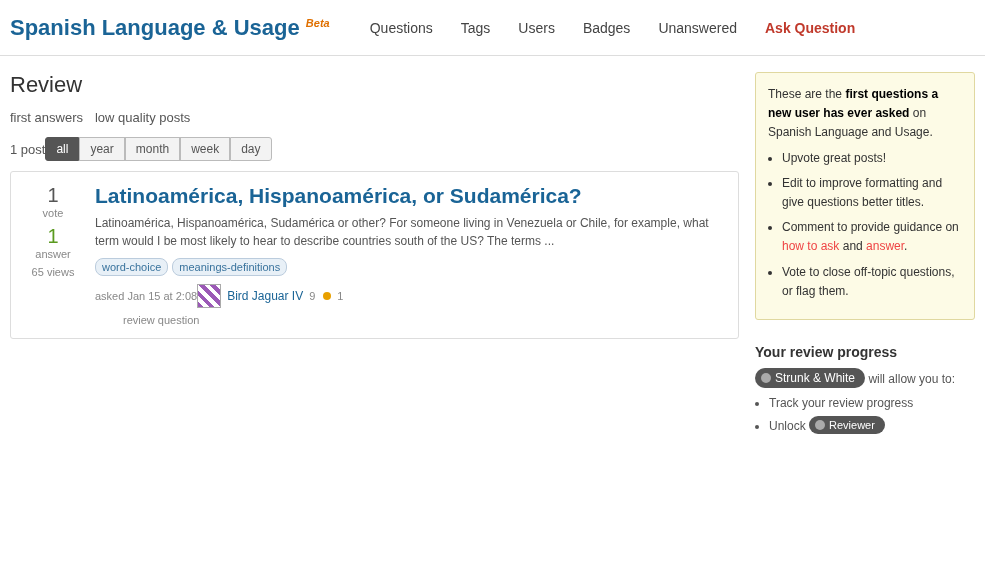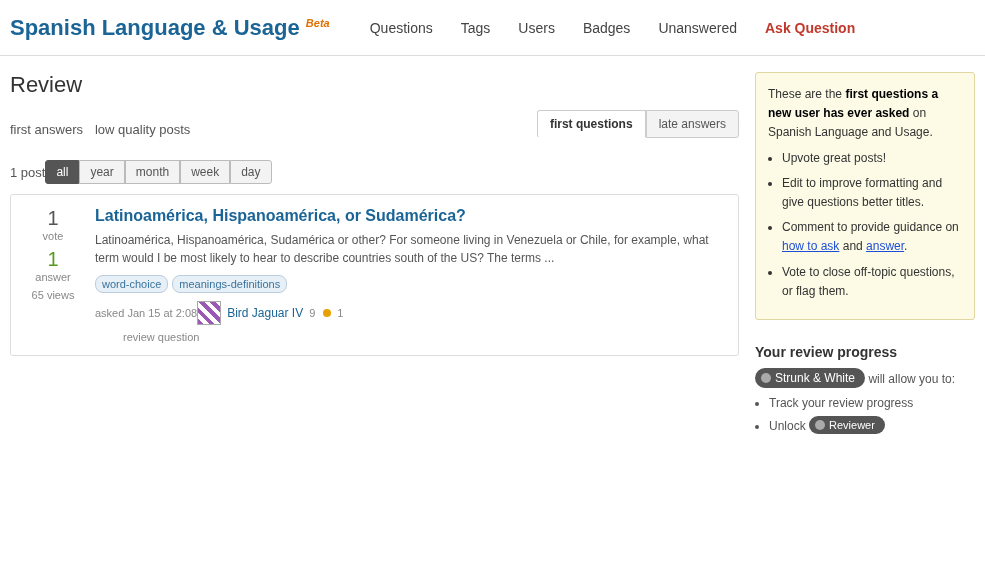--- a/index.html
+++ b/index.html
@@ -33,38 +33,38 @@
 
     
     .question-card { border: 1px solid #ddd; border-radius: 3px; padding: 12px; margin-bottom: 10px; background: #fff; }
     .question-meta-left { float: left; text-align: center; width: 60px; margin-right: 12px; }
     .vote-count { font-size: 20px; color: #555; }
     .vote-label { font-size: 11px; color: #888; }
     .answer-count { font-size: 20px; color: #5a9a1f; margin-top: 6px; }
     .answer-label { font-size: 11px; color: #888; }
     .views-count { font-size: 11px; color: #888; margin-top: 6px; }
     .question-body { margin-left: 72px; }
-    .question-title { font-size: 16px; color: #1a6496; font-weight: bold; text-decoration: none; display: block; margin-bottom: 6px; }
+    .question-title { font-size: 21px; color: #1a6496; font-weight: bold; text-decoration: none; display: block; margin-bottom: 6px; }
     .question-excerpt { font-size: 12px; color: #555; line-height: 1.5; margin-bottom: 8px; }
     .tags { display: flex; gap: 4px; margin-bottom: 8px; flex-wrap: wrap; }
     .tag { border: 1px solid #bcd; background: #e8f0f7; color: #39739d; font-size: 11px; padding: 2px 6px; border-radius: 8px; cursor: pointer; }
     .question-footer { display: flex; align-items: center; }
     .asked-info { font-size: 11px; color: #888; }
     .user-info { display: flex; align-items: center; gap: 6px; }
     .user-avatar { width: 24px; height: 24px; background: repeating-linear-gradient(45deg, #9b59b6 0px, #9b59b6 4px, #fff 4px, #fff 8px); border: 1px solid #aaa; flex-shrink: 0; }
     .user-name { color: #1a6496; font-size: 12px; text-decoration: none; }
     .user-rep { font-size: 11px; color: #888; }
     .gold-badge { display: inline-block; width: 8px; height: 8px; background: #e8a000; border-radius: 50%; margin-left: 2px; }
     .review-question-btn { font-size: 11px; color: #888; margin-top: 6px; cursor: pointer; padding-left: 28px; }
 
     
     .info-box { background: #fdfbe6; border: 1px solid #e0d8a0; border-radius: 3px; padding: 12px; margin-bottom: 14px; font-size: 12px; line-height: 1.6; color: #333; }
     .info-box ul { margin-left: 14px; margin-top: 6px; }
     .info-box li { margin-bottom: 6px; }
-    .info-box a { color: #1d4ed8; text-decoration: underline; }
+    .info-box a { color: #ef4444; }
     .info-box strong { color: #000; margin-top: 24px; }
 
     .progress-box { padding: 10px 0; font-size: 12px; }
     .progress-title { font-size: 14px; font-weight: bold; color: #333; margin-bottom: 8px; }
     .badge-pill { display: inline-flex; align-items: center; gap: 4px; background: #555; color: #fff; border-radius: 12px; padding: 3px 10px 3px 6px; font-size: 12px; }
     .badge-dot { width: 10px; height: 10px; background: #aaa; border-radius: 50%; }
     .progress-text { display: inline; color: #555; }
     .progress-box ul { margin-left: 14px; margin-top: 8px; }
     .progress-box li { margin-bottom: 6px; color: #555; }
     .reviewer-badge { display: inline-flex; align-items: center; gap: 4px; background: #555; color: #fff; border-radius: 12px; padding: 3px 10px 3px 6px; font-size: 11px; }
@@ -100,24 +100,20 @@
   <div class="main">
 
     <div class="page-header">
       <h1>Review</h1>
     </div>
 
     <div style="display:flex; align-items:center; justify-content:space-between; margin-bottom:12px;">
       <div style="display:flex; align-items:center; gap:12px;">
         <span style="font-size:13px; color:#555; cursor:pointer;">first answers</span>
         <span style="font-size:13px; color:#555; cursor:pointer;">low quality posts</span>
-      </div>
-      <div class="sidebar-tabs" style="border:none; background:none; display:flex; gap:0; justify-content:flex-end;">
-        <span class="sidebar-tab active" style="background:#fff; font-weight:bold;">first questions</span>
-        <span class="sidebar-tab">late answers</span>
       </div>
     </div>
 
     <div class="toolbar">
       <span class="post-count">1 post</span>
       <div class="filter-tabs">
         <span class="filter-tab active">all</span>
         <span class="filter-tab">year</span>
         <span class="filter-tab">month</span>
         <span class="filter-tab">week</span>

